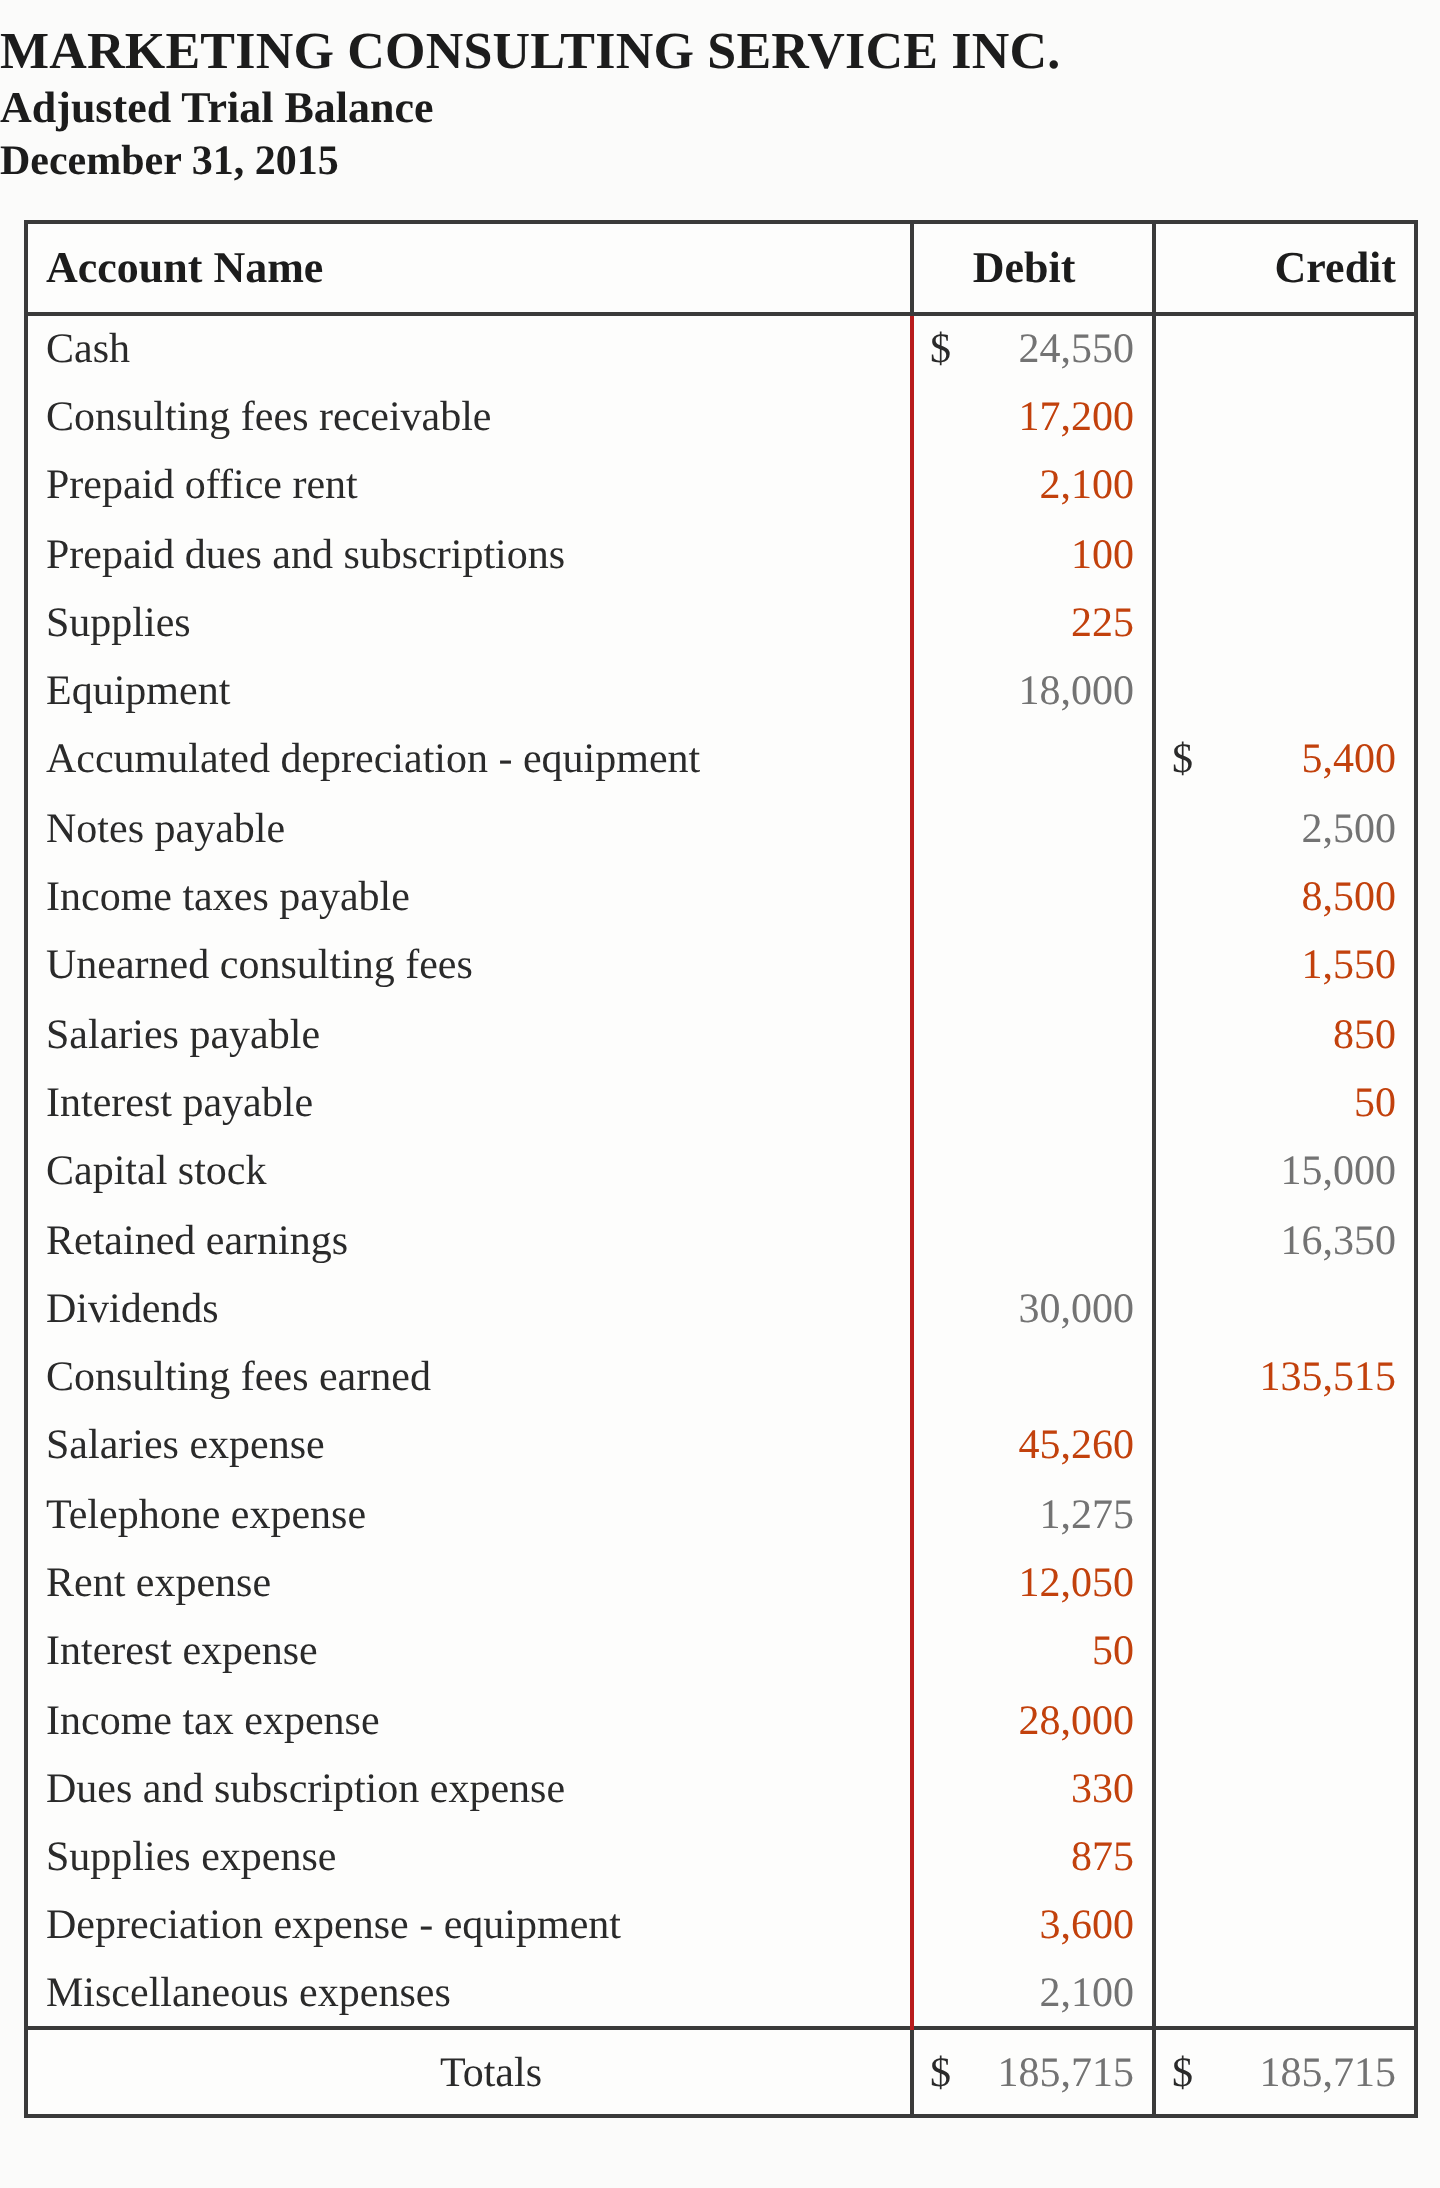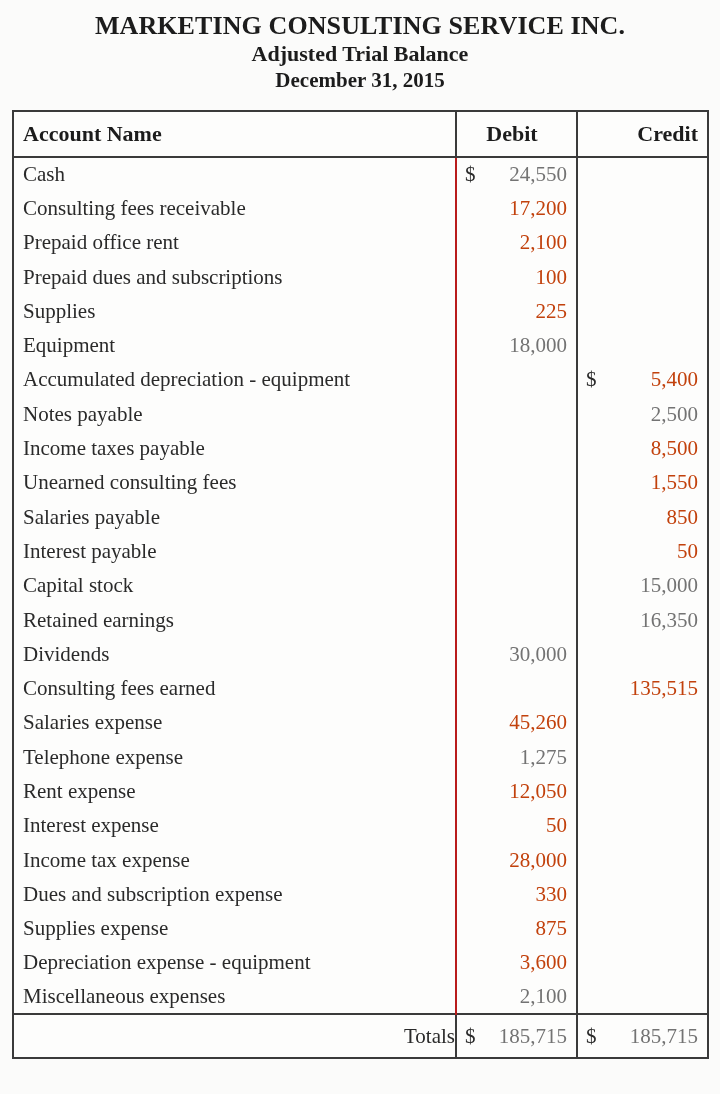--- a/index.html
+++ b/index.html
@@ -18,21 +18,21 @@
     position: relative;
     width: 720px;
     height: 1094px;
     background: #fbfbfa;
     box-sizing: border-box;
   }
 
   
   .title-block {
     padding-top: 11px;
-    text-align: center;
+    text-align: left;
   }
   .title-line-1 {
     font-size: 26px;
     font-weight: bold;
     letter-spacing: 0.1px;
     color: #1c1c1c;
     line-height: 1.12;
     white-space: nowrap;
   }
   .title-line-2 {
@@ -130,21 +130,21 @@
   .money .amt { text-align: right; }
   .amt.red  { color: #c2410c; }
   .amt.black{ color: #737373; }
 
   
   tbody.totals tr { height: 44px; }
   tbody.totals td {
     border-top: 2px solid #3a3a3a;
   }
   tbody.totals td.t-name {
-    text-align: right;
+    text-align: center;
     padding-left: 22px;
     border-right: 2px solid #3a3a3a;
   }
   tbody.totals td.t-debit {
     border-right: 2px solid #3a3a3a;
   }
   tbody.totals .money .cur { padding-right: 4px; }
 
   .empty-cell { display: block; }
 </style>

